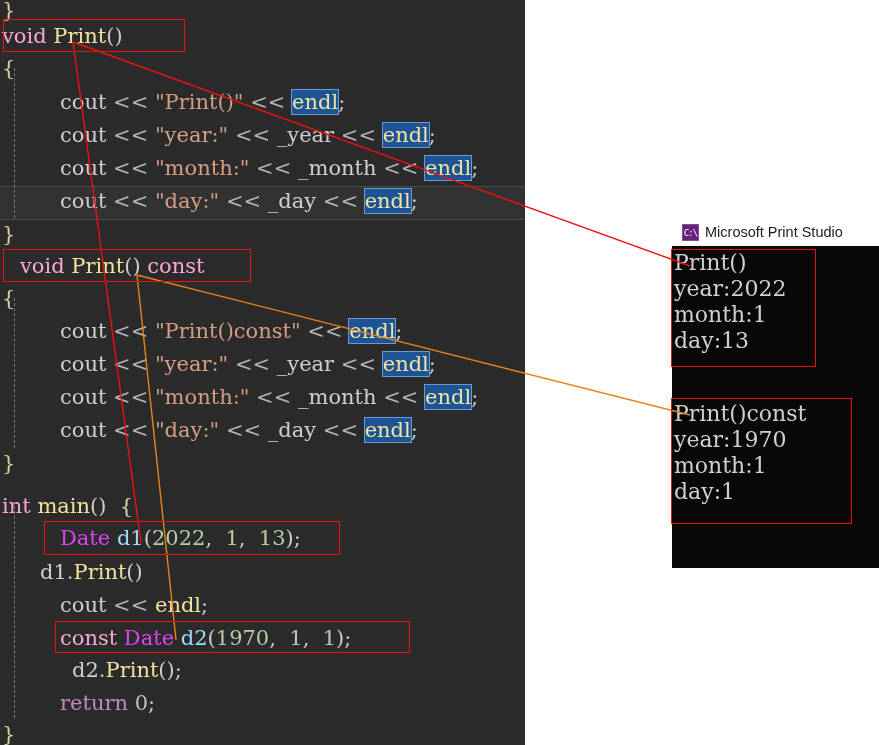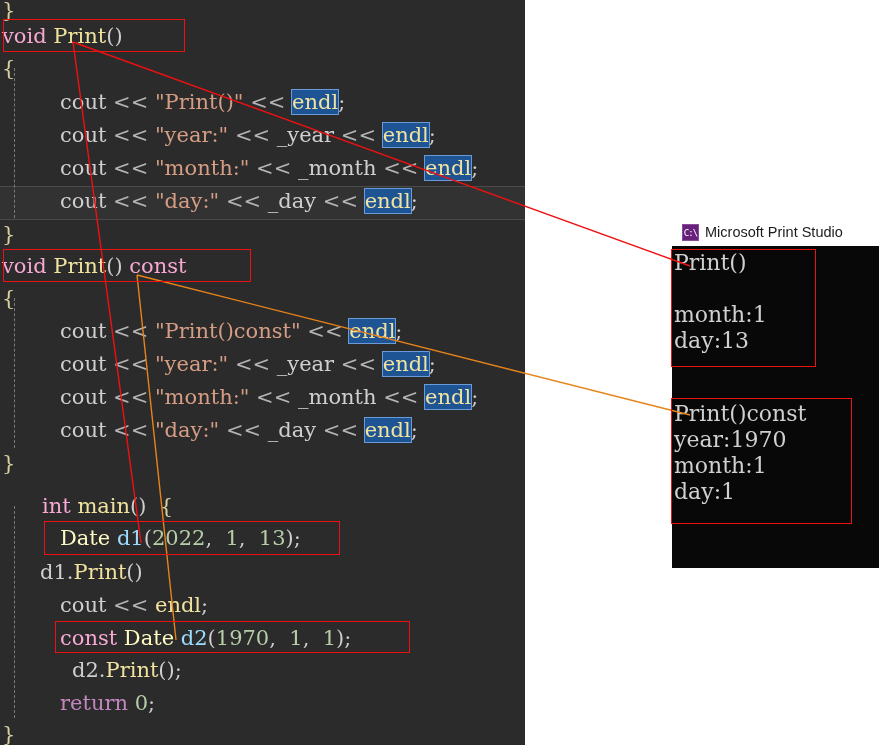--- a/index.html
+++ b/index.html
@@ -45,21 +45,21 @@
   }
   .code-line .txt { padding-left: 2px; }
 
   
   .kw      { color: #f9a8d4; }   
   .kw2     { color: #c586c0; }   
   .fn      { color: #f0e3a0; }   
   .str     { color: #d69d85; }   
   .op      { color: #b4b4b4; }   
   .ident   { color: #cfcfcf; }   
-  .type    { color: #fef9c3; }   
+  .type    { color: #d946ef; }   
   .varn    { color: #9cdcfe; }   
   .num     { color: #b5cea8; }   
   .punc    { color: #cfcfcf; }
   .brace   { color: #d9d2a0; }
   .sel     { background: #1f5494; color: #f0e3a0; outline: 1px solid #6a9ad8; }
 
   
   #current-line {
     position: absolute;
     left: 0;
@@ -150,45 +150,46 @@
     </div>
   <div id="code-lines">
       <div class="code-line" style="top: -6px;"><span class="txt" style="padding-left: 2px;"><span class="brace">}</span></span></div>
       <div class="code-line" style="top: 20px;"><span class="txt" style="padding-left: 2px;"><span class="kw">void</span><span class="punc"> </span><span class="fn">Print</span><span class="punc">()</span></span></div>
       <div class="code-line" style="top: 52px;"><span class="txt" style="padding-left: 2px;"><span class="brace">{</span></span></div>
       <div class="code-line" style="top: 86px;"><span class="txt" style="padding-left: 60px;"><span class="ident">cout</span><span class="punc"> </span><span class="op">&lt;&lt;</span><span class="punc"> </span><span class="str">"Print()"</span><span class="punc"> </span><span class="op">&lt;&lt;</span><span class="punc"> </span><span class="sel">endl</span><span class="punc">;</span></span></div>
       <div class="code-line" style="top: 119px;"><span class="txt" style="padding-left: 60px;"><span class="ident">cout</span><span class="punc"> </span><span class="op">&lt;&lt;</span><span class="punc"> </span><span class="str">"year:"</span><span class="punc"> </span><span class="op">&lt;&lt;</span><span class="punc"> </span><span class="ident">_year</span><span class="punc"> </span><span class="op">&lt;&lt;</span><span class="punc"> </span><span class="sel">endl</span><span class="punc">;</span></span></div>
       <div class="code-line" style="top: 152px;"><span class="txt" style="padding-left: 60px;"><span class="ident">cout</span><span class="punc"> </span><span class="op">&lt;&lt;</span><span class="punc"> </span><span class="str">"month:"</span><span class="punc"> </span><span class="op">&lt;&lt;</span><span class="punc"> </span><span class="ident">_month</span><span class="punc"> </span><span class="op">&lt;&lt;</span><span class="punc"> </span><span class="sel">endl</span><span class="punc">;</span></span></div>
       <div class="code-line" style="top: 185px;"><span class="txt" style="padding-left: 60px;"><span class="ident">cout</span><span class="punc"> </span><span class="op">&lt;&lt;</span><span class="punc"> </span><span class="str">"day:"</span><span class="punc"> </span><span class="op">&lt;&lt;</span><span class="punc"> </span><span class="ident">_day</span><span class="punc"> </span><span class="op">&lt;&lt;</span><span class="punc"> </span><span class="sel">endl</span><span class="punc">;</span></span></div>
       <div class="code-line" style="top: 218px;"><span class="txt" style="padding-left: 2px;"><span class="brace">}</span></span></div>
-      <div class="code-line" style="top: 250px;"><span class="txt" style="padding-left: 2px;"><span class="kw">void</span><span class="punc"> </span><span class="fn">Print</span><span class="punc">()</span><span class="punc"> </span><span class="kw">const</span></span></div>
+      <div class="code-line" style="top: 250px;"><span class="txt" style="padding-left: 2px; margin-left: 18px;"><span class="kw">void</span><span class="punc"> </span><span class="fn">Print</span><span class="punc">()</span><span class="punc"> </span><span class="kw">const</span></span></div>
       <div class="code-line" style="top: 282px;"><span class="txt" style="padding-left: 2px;"><span class="brace">{</span></span></div>
       <div class="code-line" style="top: 315px;"><span class="txt" style="padding-left: 60px;"><span class="ident">cout</span><span class="punc"> </span><span class="op">&lt;&lt;</span><span class="punc"> </span><span class="str">"Print()const"</span><span class="punc"> </span><span class="op">&lt;&lt;</span><span class="punc"> </span><span class="sel">endl</span><span class="punc">;</span></span></div>
       <div class="code-line" style="top: 348px;"><span class="txt" style="padding-left: 60px;"><span class="ident">cout</span><span class="punc"> </span><span class="op">&lt;&lt;</span><span class="punc"> </span><span class="str">"year:"</span><span class="punc"> </span><span class="op">&lt;&lt;</span><span class="punc"> </span><span class="ident">_year</span><span class="punc"> </span><span class="op">&lt;&lt;</span><span class="punc"> </span><span class="sel">endl</span><span class="punc">;</span></span></div>
       <div class="code-line" style="top: 381px;"><span class="txt" style="padding-left: 60px;"><span class="ident">cout</span><span class="punc"> </span><span class="op">&lt;&lt;</span><span class="punc"> </span><span class="str">"month:"</span><span class="punc"> </span><span class="op">&lt;&lt;</span><span class="punc"> </span><span class="ident">_month</span><span class="punc"> </span><span class="op">&lt;&lt;</span><span class="punc"> </span><span class="sel">endl</span><span class="punc">;</span></span></div>
       <div class="code-line" style="top: 414px;"><span class="txt" style="padding-left: 60px;"><span class="ident">cout</span><span class="punc"> </span><span class="op">&lt;&lt;</span><span class="punc"> </span><span class="str">"day:"</span><span class="punc"> </span><span class="op">&lt;&lt;</span><span class="punc"> </span><span class="ident">_day</span><span class="punc"> </span><span class="op">&lt;&lt;</span><span class="punc"> </span><span class="sel">endl</span><span class="punc">;</span></span></div>
       <div class="code-line" style="top: 447px;"><span class="txt" style="padding-left: 2px;"><span class="brace">}</span></span></div>
-      <div class="code-line" style="top: 490px; margin-left: 40px;"><span class="txt" style="padding-left: 2px;"><span class="kw">int</span><span class="punc"> </span><span class="fn">main</span><span class="punc">()</span><span class="punc">  </span><span class="brace">{</span></span></div>
+      <div class="code-line" style="top: 490px;"><span class="txt" style="padding-left: 2px;"><span class="kw">int</span><span class="punc"> </span><span class="fn">main</span><span class="punc">()</span><span class="punc">  </span><span class="brace">{</span></span></div>
       <div class="code-line" style="top: 522px;"><span class="txt" style="padding-left: 60px;"><span class="type">Date</span><span class="punc"> </span><span class="varn">d1</span><span class="punc">(</span><span class="num">2022</span><span class="punc">,  </span><span class="num">1</span><span class="punc">,  </span><span class="num">13</span><span class="punc">)</span><span class="punc">;</span></span></div>
       <div class="code-line" style="top: 556px;"><span class="txt" style="padding-left: 40px;"><span class="ident">d1</span><span class="punc">.</span><span class="fn">Print</span><span class="punc">()</span></span></div>
       <div class="code-line" style="top: 589px;"><span class="txt" style="padding-left: 60px; margin-top: 12px;"><span class="ident">cout</span><span class="punc"> </span><span class="op">&lt;&lt;</span><span class="punc"> </span><span class="fn">endl</span><span class="punc">;</span></span></div>
       <div class="code-line" style="top: 622px;"><span class="txt" style="padding-left: 60px;"><span class="kw">const</span><span class="punc"> </span><span class="type">Date</span><span class="punc"> </span><span class="varn">d2</span><span class="punc">(</span><span class="num">1970</span><span class="punc">,  </span><span class="num">1</span><span class="punc">,  </span><span class="num">1</span><span class="punc">)</span><span class="punc">;</span></span></div>
       <div class="code-line" style="top: 654px; padding-left: 12px;"><span class="txt" style="padding-left: 60px;"><span class="ident">d2</span><span class="punc">.</span><span class="fn">Print</span><span class="punc">()</span><span class="punc">;</span></span></div>
       <div class="code-line" style="top: 687px;"><span class="txt" style="padding-left: 60px;"><span class="kw2">return</span><span class="punc"> </span><span class="num">0</span><span class="punc">;</span></span></div>
       <div class="code-line" style="top: 718px;"><span class="txt" style="padding-left: 2px;"><span class="brace">}</span></span></div>
     </div>
 </div>
 
 <div id="console-wrap">
   <div id="console-title">
     <div id="console-icon">C:\</div>
     <span>Microsoft Print Studio</span>
   </div>
   <div id="console-body">
       <div class="con-line" style="top: 4px;">Print()</div>
+      <div class="con-line" style="top: 30px;">year:2022</div>
       <div class="con-line" style="top: 56px;">month:1</div>
       <div class="con-line" style="top: 82px;">day:13</div>
       <div class="con-line" style="top: 108px;"></div>
       <div class="con-line" style="top: 155px;">Print()const</div>
       <div class="con-line" style="top: 181px;">year:1970</div>
       <div class="con-line" style="top: 207px;">month:1</div>
       <div class="con-line" style="top: 233px;">day:1</div>
     </div>
 </div>
 

